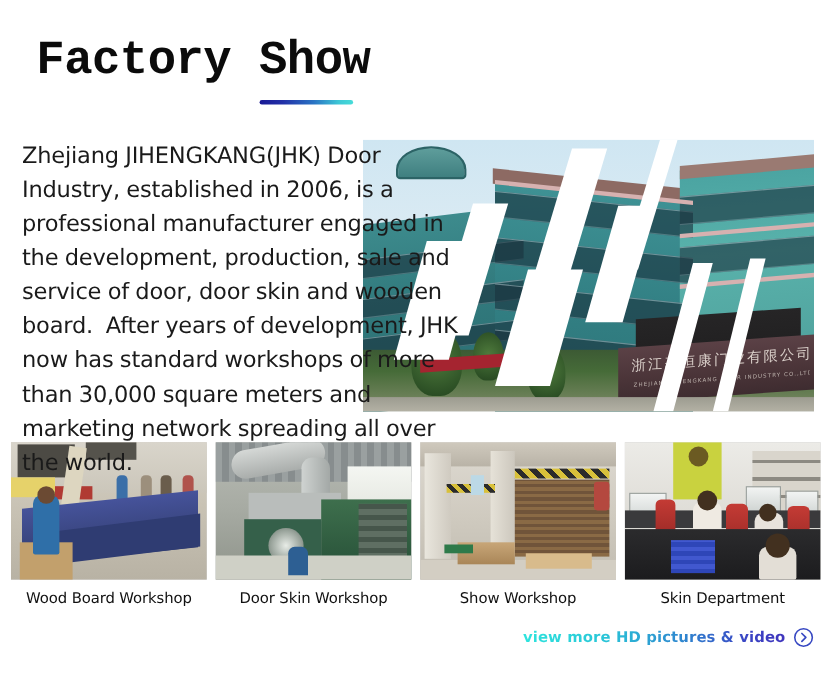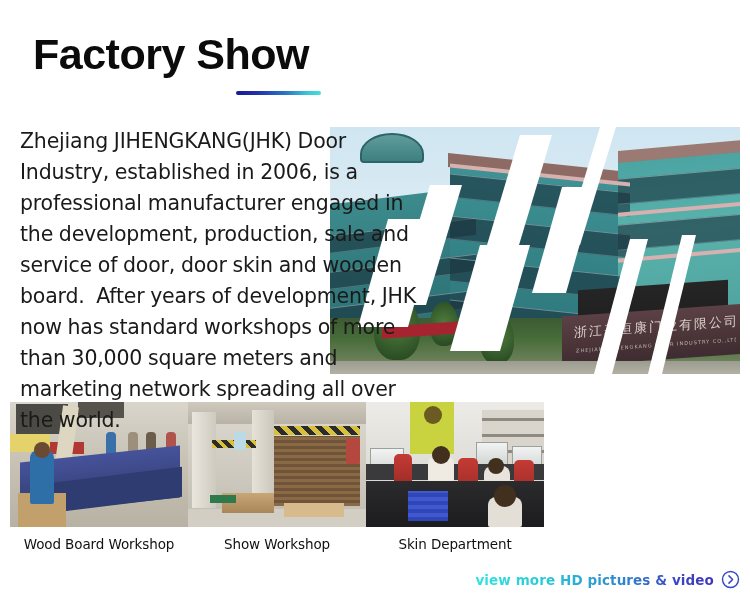--- a/index.html
+++ b/index.html
@@ -19,21 +19,21 @@
   
   .page-title {
     position: absolute;
     left: 33px;
     top: 33px;
     font-size: 43px;
     font-weight: bold;
     letter-spacing: -0.5px;
     line-height: 1;
     color: #0b0b0b;
-    font-family: Liberation Sans, sans-serif;
+    font-family: Liberation Mono, monospace;
     white-space: nowrap;
   }
   .title-underline {
     position: absolute;
     left: 236px;
     top: 91px;
     width: 85px;
     height: 4px;
     border-radius: 2px;
     background: linear-gradient(90deg, #191995 0%, #2231a8 25%, #2a74c4 58%, #3ec8d6 85%, #46dcd8 100%);
@@ -220,21 +220,21 @@
   .jhk-logo { position: absolute; inset: 0; pointer-events: none; }
   .jhk-logo svg { display: block; width: 100%; height: 100%; }
 
   
   .thumb-row {
     position: absolute;
     left: 10px;
     top: 402px;
     width: 731px;
     display: flex;
-    gap: 0;
+    gap: 8px;
     align-items: center;
   }
   .thumb-cell { width: 178px; }
   .thumb-img {
     width: 178px;
     height: 125px;
     overflow: hidden;
     position: relative;
     background: #cfcfcf;
   }
@@ -407,20 +407,37 @@
       <div class="t1-beam"></div>
       <div class="t1-machine"></div>
         <div class="t1-machine2"></div>
       <div class="t1-table"></div>
       <div class="t1-person"></div>
         <div class="t1-head"></div>
     </div>
     <div class="thumb-cap">Wood Board Workshop</div>
   </div>
 
+  <div class="thumb-cell">
+    <div class="thumb-img">
+      <div class="t2-bg"></div>
+        <div class="t2-roof"></div>
+      <div class="t2-bright"></div>
+      <div class="t2-duct"></div>
+        <div class="t2-duct2"></div>
+      <div class="t2-hood"></div>
+      <div class="t2-green"></div>
+        <div class="t2-green2"></div>
+      <div class="t2-grid"></div>
+      <div class="t2-fan"></div>
+      <div class="t2-floor"></div>
+      <div class="t2-worker"></div>
+    </div>
+    <div class="thumb-cap">Door Skin Workshop</div>
+  </div>
 
   <div class="thumb-cell">
     <div class="thumb-img">
       <div class="t3-bg"></div>
         <div class="t3-top"></div>
       <div class="t3-press"></div>
         <div class="t3-press2"></div>
       <div class="t3-stack"></div>
       <div class="t3-hazard"></div>
         <div class="t3-hazard2"></div>

